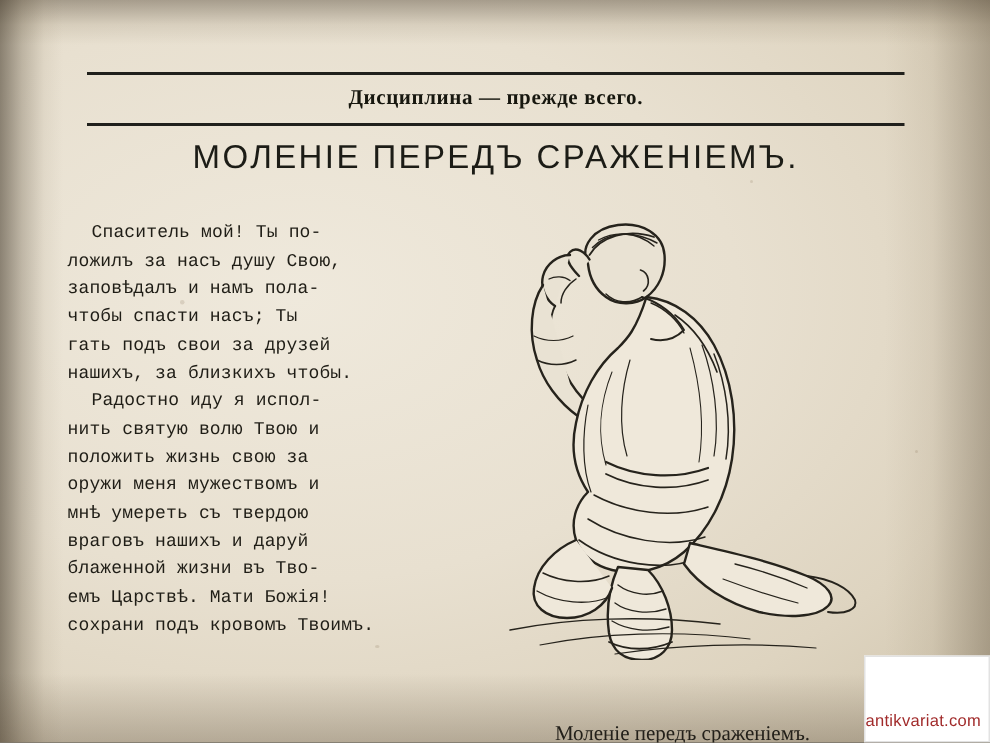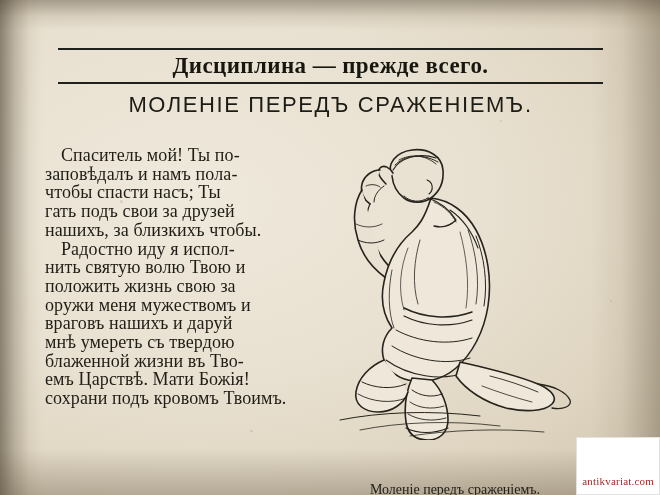--- a/index.html
+++ b/index.html
@@ -69,21 +69,21 @@
 
   .running-head {
     position: absolute;
     left: 58px;
     top: 51px;
     width: 545px;
     height: 30px;
     text-align: center;
     white-space: nowrap;
     font-family: "Liberation Serif", serif;
-    font-size: 23px;
+    font-size: 14px;
     font-weight: bold;
     letter-spacing: 0.4px;
     color: #17170f;
     line-height: 30px;
   }
 
   .article-title {
     position: absolute;
     left: 58px;
     top: 92px;
@@ -98,22 +98,22 @@
   }
 
   
   .body-column {
     position: absolute;
     left: 45px;
     top: 146px;
     width: 253px;
   }
   .body-line {
-    font-family: Liberation Serif, serif;
-    font-size: 18px;
+    font-family: Liberation Mono, monospace;
+    font-size: 12px;
     line-height: 18.7px;
     color: #1f1d16;
     white-space: nowrap;
     letter-spacing: 0.1px;
   }
   .body-line.indent { padding-left: 16px; }
 
   
   .illustration {
     position: absolute;
@@ -145,21 +145,21 @@
     width: 84px;
     height: 58px;
     background: #ffffff;
     border: 1px solid #e2e2e2;
     box-sizing: border-box;
   }
   .watermark-text {
     position: absolute;
     right: 6px;
     bottom: 8px;
-    font-family: Liberation Serif, serif;
+    font-family: Liberation Sans, sans-serif;
     font-size: 11px;
     color: #a12b2b;
     letter-spacing: 0.2px;
     white-space: nowrap;
   }
 </style>
 </head>
 <body>
 
 <div id="page">
@@ -176,30 +176,31 @@
   <div class="paper-speck" style="left:610px;top:300px;width:2px;height:2px;"></div>
 
   <div class="rule rule-top"></div>
   <div class="running-head">Дисциплина — прежде всего.</div>
   <div class="rule rule-bottom"></div>
 
   <div class="article-title">МОЛЕНІЕ ПЕРЕДЪ СРАЖЕНІЕМЪ.</div>
 
   <div class="body-column">
     <div class="body-line indent">Спаситель мой! Ты по-</div>
+    <div class="body-line">ложилъ за насъ душу Свою,</div>
     <div class="body-line">заповѣдалъ и намъ пола-</div>
     <div class="body-line">чтобы спасти насъ; Ты</div>
     <div class="body-line">гать подъ свои за друзей</div>
     <div class="body-line">нашихъ, за близкихъ чтобы.</div>
     <div class="body-line indent">Радостно иду я испол-</div>
     <div class="body-line">нить святую волю Твою и</div>
     <div class="body-line">положить жизнь свою за</div>
     <div class="body-line">оружи меня мужествомъ и</div>
+    <div class="body-line">мнѣ умереть съ твердою</div>
     <div class="body-line">враговъ нашихъ и даруй</div>
-    <div class="body-line">мнѣ умереть съ твердою</div>
     <div class="body-line">блаженной жизни въ Тво-</div>
     <div class="body-line">емъ Царствѣ. Мати Божія!</div>
     <div class="body-line">сохрани подъ кровомъ Твоимъ.</div>
   </div>
 
   <div class="illustration">
     <svg width="310" height="300" viewBox="0 0 310 300" xmlns="http://www.w3.org/2000/svg">
       <g fill="none" stroke="#26231c" stroke-width="1.6" stroke-linecap="round" stroke-linejoin="round">
 
         <path d="M92 36 C86 24 96 12 112 10 C128 8 142 16 143 30 C144 42 139 52 131 58 C124 63 112 64 104 58 C97 53 93 45 92 36 Z" fill="#e9e2d3"></path>

